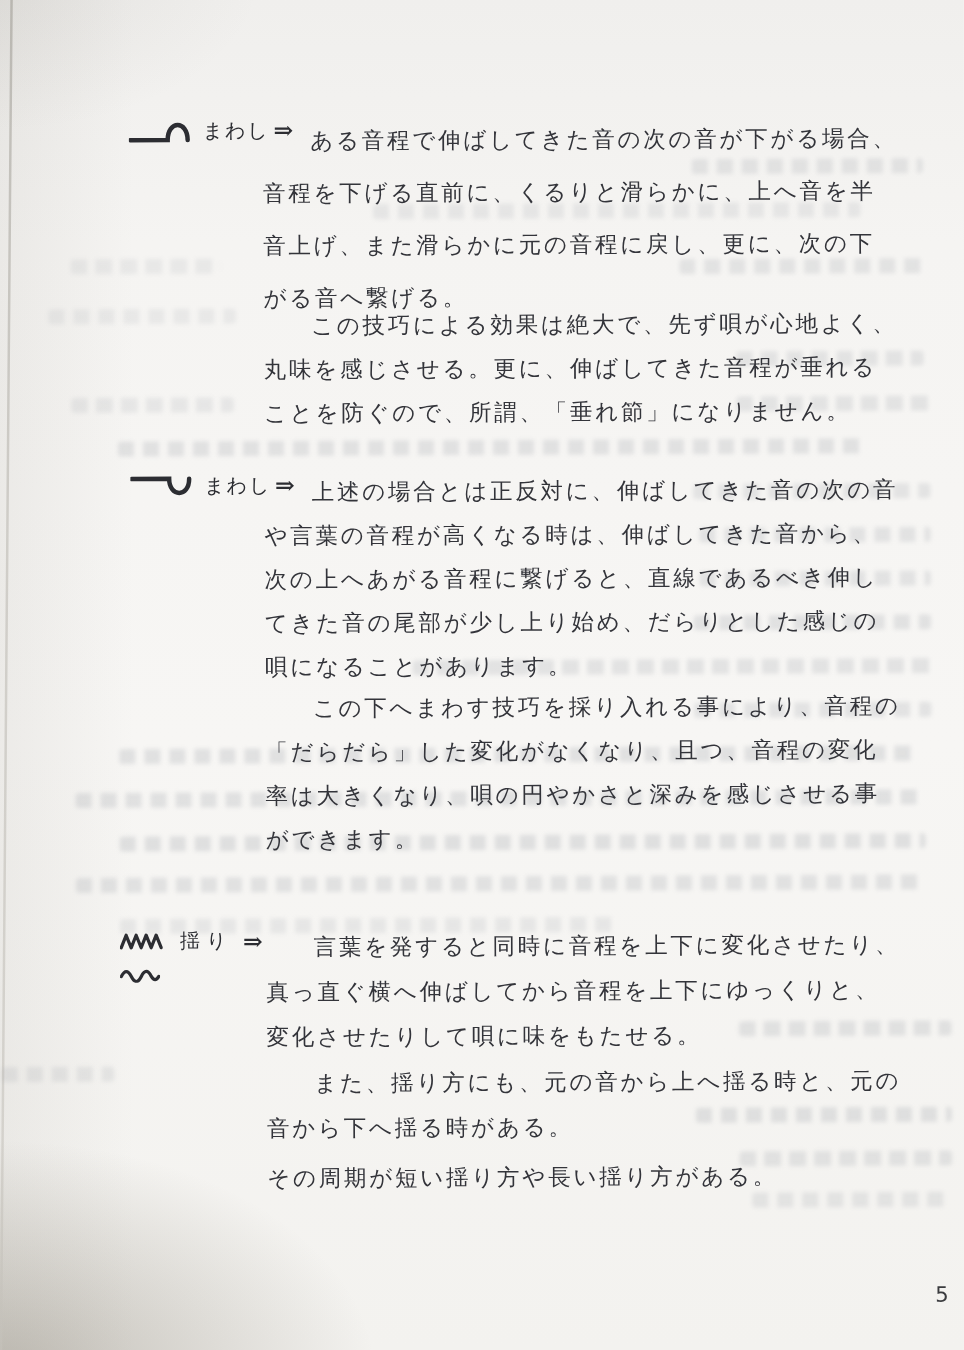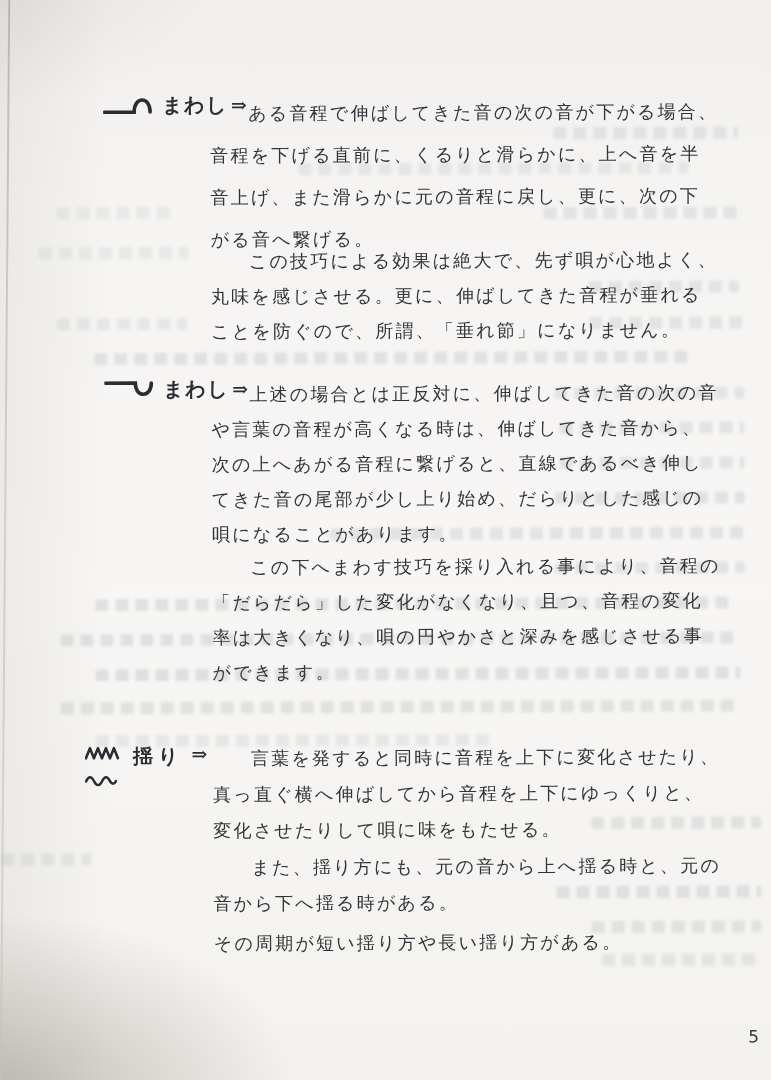--- a/index.html
+++ b/index.html
@@ -32,21 +32,21 @@
     filter:blur(1.7px);
   }
   .para{position:absolute;left:212px;width:500px;z-index:2;
     color:#33343a;font-size:18px;letter-spacing:2.2px;}
   .para .line{white-space:nowrap;}
   .lh42 .line{line-height:42px;height:42px;}
   .lh35 .line{line-height:35px;height:35px;}
   .lh36 .line{line-height:36px;height:36px;}
   .line.indent{padding-left:38px;}
   .head{position:absolute;z-index:2;display:flex;align-items:center;color:#2c2d32;}
-  .head .label{font-size:20px;font-weight:bold;letter-spacing:1.5px;margin-left:9px;}
+  .head .label{font-size:16px;font-weight:normal;letter-spacing:1.5px;margin-left:9px;}
   .head .arrow{font-size:19px;font-weight:bold;margin-left:3px;}
   .sym{display:block;}
   .sym-stack{display:flex;flex-direction:column;gap:11px;align-items:flex-start;}
   .pageno{position:absolute;left:746px;top:1028px;z-index:2;
     font-family:"DejaVu Sans","Liberation Sans",sans-serif;
     font-size:17px;color:#3a3b3e;letter-spacing:0;}
 </style>
 </head>
 <body>
 
@@ -119,21 +119,21 @@
     </div>
     <div class="para lh35" style="top:549px">
       <div class="line indent">この下へまわす技巧を採り入れる事により、音程の</div>
       <div class="line">「だらだら」した変化がなくなり、且つ、音程の変化</div>
       <div class="line">率は大きくなり、唄の円やかさと深みを感じさせる事</div>
       <div class="line">ができます。</div>
     </div>
   </section>
 
   <section>
-    <div class="head" style="left:84px;top:744px;align-items:flex-start">
+    <div class="head" style="left:95px;top:744px;align-items:flex-start">
       <div class="sym-stack">
         <svg class="sym" width="38" height="16" viewBox="0 0 38 16">
           <path d="M1 13 L5 3 L9 13 L13 3 L17 13 L21 3 L25 13 L29 3 L33 13" fill="none" stroke="#2c2d32" stroke-width="2.6" stroke-linejoin="round" stroke-linecap="round"></path>
         </svg>
         <svg class="sym" width="32" height="14" viewBox="0 0 32 14">
           <path d="M1 9 Q5 1 9 9 Q13 17 17 9 Q21 1 25 9 Q28 14 31 9" fill="none" stroke="#2c2d32" stroke-width="2.6" stroke-linecap="round"></path>
         </svg>
       </div>
       <span class="label" style="letter-spacing:5px;margin-left:10px;margin-top:-2px">揺り</span>
       <span class="arrow" style="margin-left:8px;margin-top:-2px">⇒</span>

